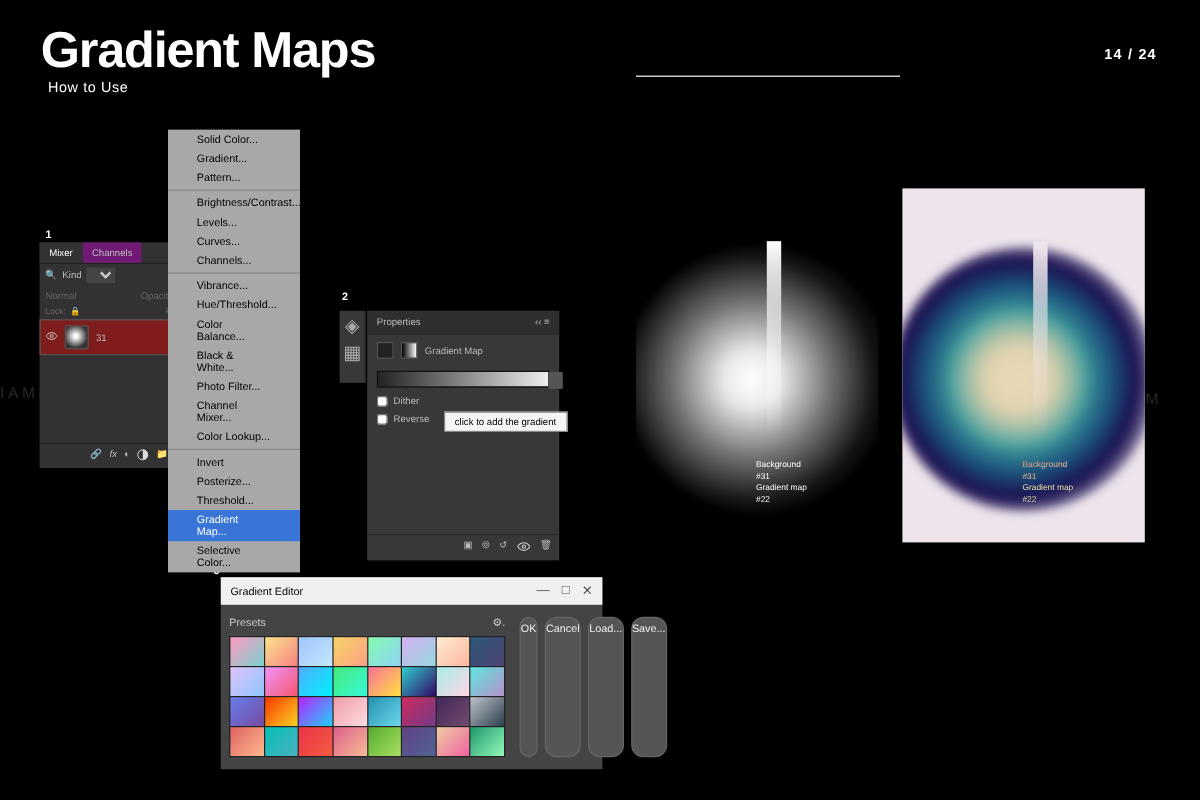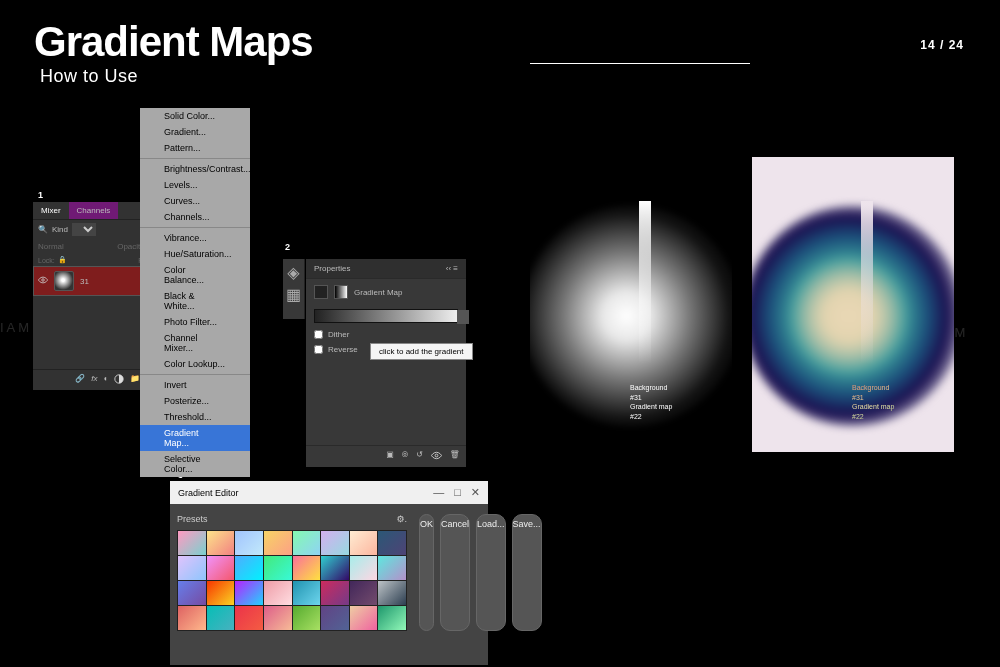--- a/index.html
+++ b/index.html
@@ -17,21 +17,21 @@
     left: 34px;
     top: 18px;
     font-size: 42px;
     font-weight: 900;
     letter-spacing: -1px;
   }
   .subtitle {
     position: absolute;
     left: 40px;
     top: 66px;
-    font-size: 18px;
+    font-size: 12px;
     font-weight: 300;
     letter-spacing: 0.5px;
   }
   .page-counter {
     position: absolute;
     right: 36px;
     top: 38px;
     font-size: 12px;
     font-weight: 600;
     letter-spacing: 1px;
@@ -162,22 +162,22 @@
   .watermark {
     position: absolute; color: rgba(255,255,255,0.15); font-size: 13px; letter-spacing: 3px;
     font-weight: 300;
   }
   .wm1 { left: 0px; top: 320px; }
   .wm2 { left: 795px; top: 325px; }
 
   
   .grad-editor {
     position: absolute;
-    left: 170px; top: 481px;
-    width: 318px; height: 184px;
+    left: 184px; top: 481px;
+    width: 318px; height: 160px;
     background: #444;
     font-size: 9px;
   }
   .grad-editor .titlebar {
     background: #f0f0f0; color: #000; padding: 5px 8px;
     display:flex; justify-content: space-between; align-items:center;
   }
   .titlebar-icons { display:flex; gap:10px; color:#555; font-size: 11px;}
   .grad-editor .body { padding: 10px 7px; display:flex; gap:12px; }
   .presets-area { flex: 1; }
@@ -295,21 +295,21 @@
     <div class="item">Solid Color...</div>
     <div class="item">Gradient...</div>
     <div class="item">Pattern...</div>
     <div class="sep"></div>
     <div class="item">Brightness/Contrast...</div>
     <div class="item">Levels...</div>
     <div class="item">Curves...</div>
     <div class="item">Channels...</div>
     <div class="sep"></div>
     <div class="item">Vibrance...</div>
-    <div class="item">Hue/Saturation...</div>
+    <div class="item">Hue/Threshold...</div>
     <div class="item">Color Balance...</div>
     <div class="item">Black &amp; White...</div>
     <div class="item">Photo Filter...</div>
     <div class="item">Channel Mixer...</div>
     <div class="item">Color Lookup...</div>
     <div class="sep"></div>
     <div class="item">Invert</div>
     <div class="item">Posterize...</div>
     <div class="item">Threshold...</div>
     <div class="item highlight">Gradient Map...</div>

